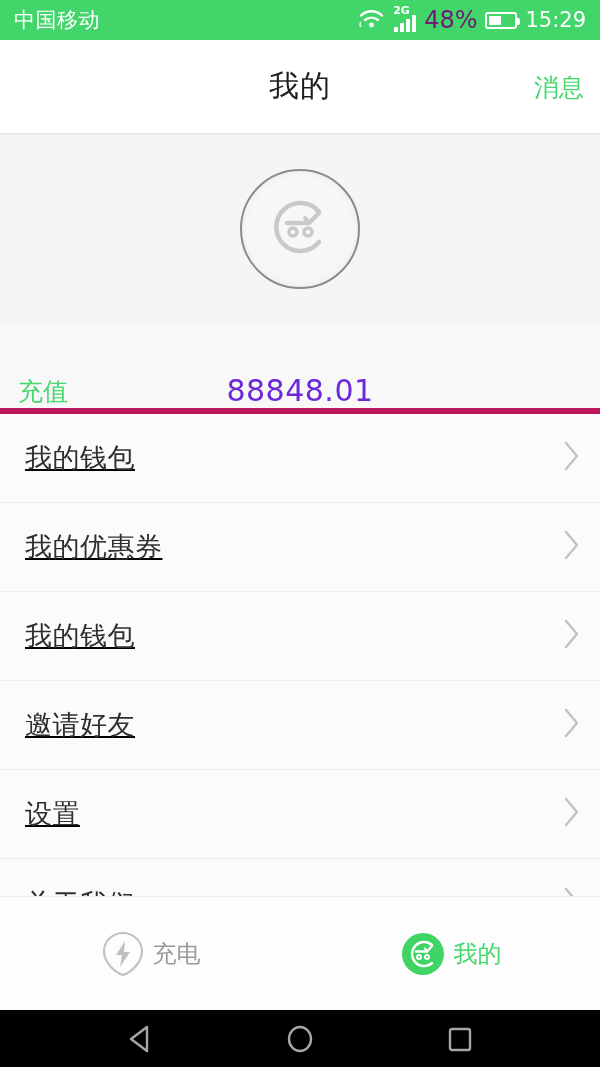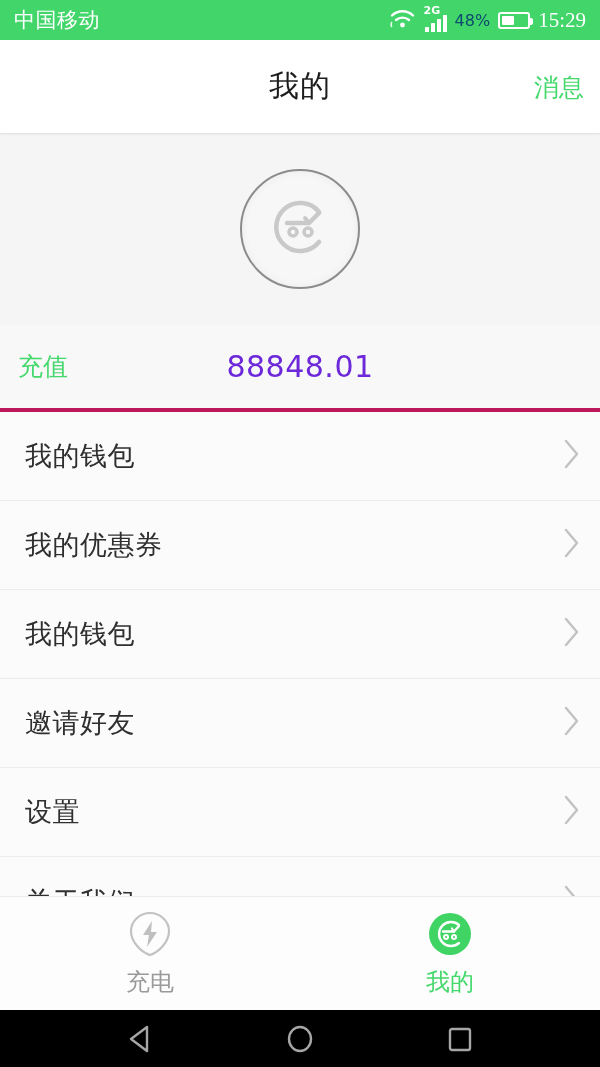--- a/index.html
+++ b/index.html
@@ -57,21 +57,21 @@
     align-items: flex-end;
     gap: 2px;
     margin-top: 9px;
     margin-left: 1px;
   }
   .bars i { width: 4px; background: #ffffff; display: block; border-radius: 0.5px;}
   .bars i:nth-child(1) { height: 5px; }
   .bars i:nth-child(2) { height: 9px; }
   .bars i:nth-child(3) { height: 13px; }
   .bars i:nth-child(4) { height: 17px; }
-  .battery-pct { font-size: 16px; color: #0c4a6e; }
+  .battery-pct { font-size: 24px; color: #701a75; }
   .battery {
     width: 32px;
     height: 17px;
     border: 2px solid #ffffff;
     border-radius: 3px;
     position: relative;
     box-sizing: border-box;
     display: flex;
     align-items: center;
     padding: 2px;
@@ -80,21 +80,21 @@
     content: "";
     position: absolute;
     right: -5px;
     top: 4px;
     width: 3px;
     height: 7px;
     background: #ffffff;
     border-radius: 0 2px 2px 0;
   }
   .battery .fill { height: 100%; background: #ffffff; width: 48%; border-radius: 1px; }
-  .clock { font-size: 21px; color: #ffffff; font-family: Liberation Serif, serif; }
+  .clock { font-size: 21px; color: #ffffff; }
 
   
   .header {
     height: 93px;
     background: #ffffff;
     position: relative;
     display: flex;
     align-items: center;
     justify-content: center;
     box-shadow: 0 1px 2px rgba(0,0,0,0.10);
@@ -133,41 +133,42 @@
     align-items: center;
     justify-content: center;
     box-shadow: inset 0 0 10px rgba(0,0,0,0.05);
   }
 
   
   .balance-row {
     background: #f7f8f7;
     height: 83px;
     display: flex;
-    align-items: center;
-    position: relative;
-    border-bottom: 4px solid #be185d;
+    align-items: flex-end;
+    position: relative;
+    border-bottom: 6px solid #be185d;
   }
   .recharge-label {
     position: absolute;
     left: 18px;
     font-size: 25px;
     color: #45d86c;
   }
   .balance-amount {
     width: 100%;
     text-align: center;
     font-size: 30px;
     color: #6d28d9;
     letter-spacing: 0.5px;
   }
 
   
   .list {
     background: #fbfbfb;
+    text-decoration: underline;
   }
   .list-row {
     height: 89px;
     display: flex;
     align-items: center;
     padding: 0 18px 0 25px;
     box-sizing: border-box;
     border-bottom: 1px solid #ececec;
     background: #fbfbfb;
     position: relative;
@@ -192,21 +193,21 @@
     height: 113px;
     background: #fdfdfd;
     display: flex;
     align-items: center;
     border-top: 1px solid #ececec;
     z-index: 20;
   }
   .tab {
     flex: 1;
     display: flex;
-    flex-direction: column;
+    flex-direction: row;
     align-items: center;
     justify-content: center;
     gap: 7px;
   }
   .tab-label {
     font-size: 24px;
     color: #9a9a9a;
   }
   .tab.active .tab-label { color: #45d86c; }
   .tab-icon { height: 50px; display: flex; align-items: center; justify-content: center; }

